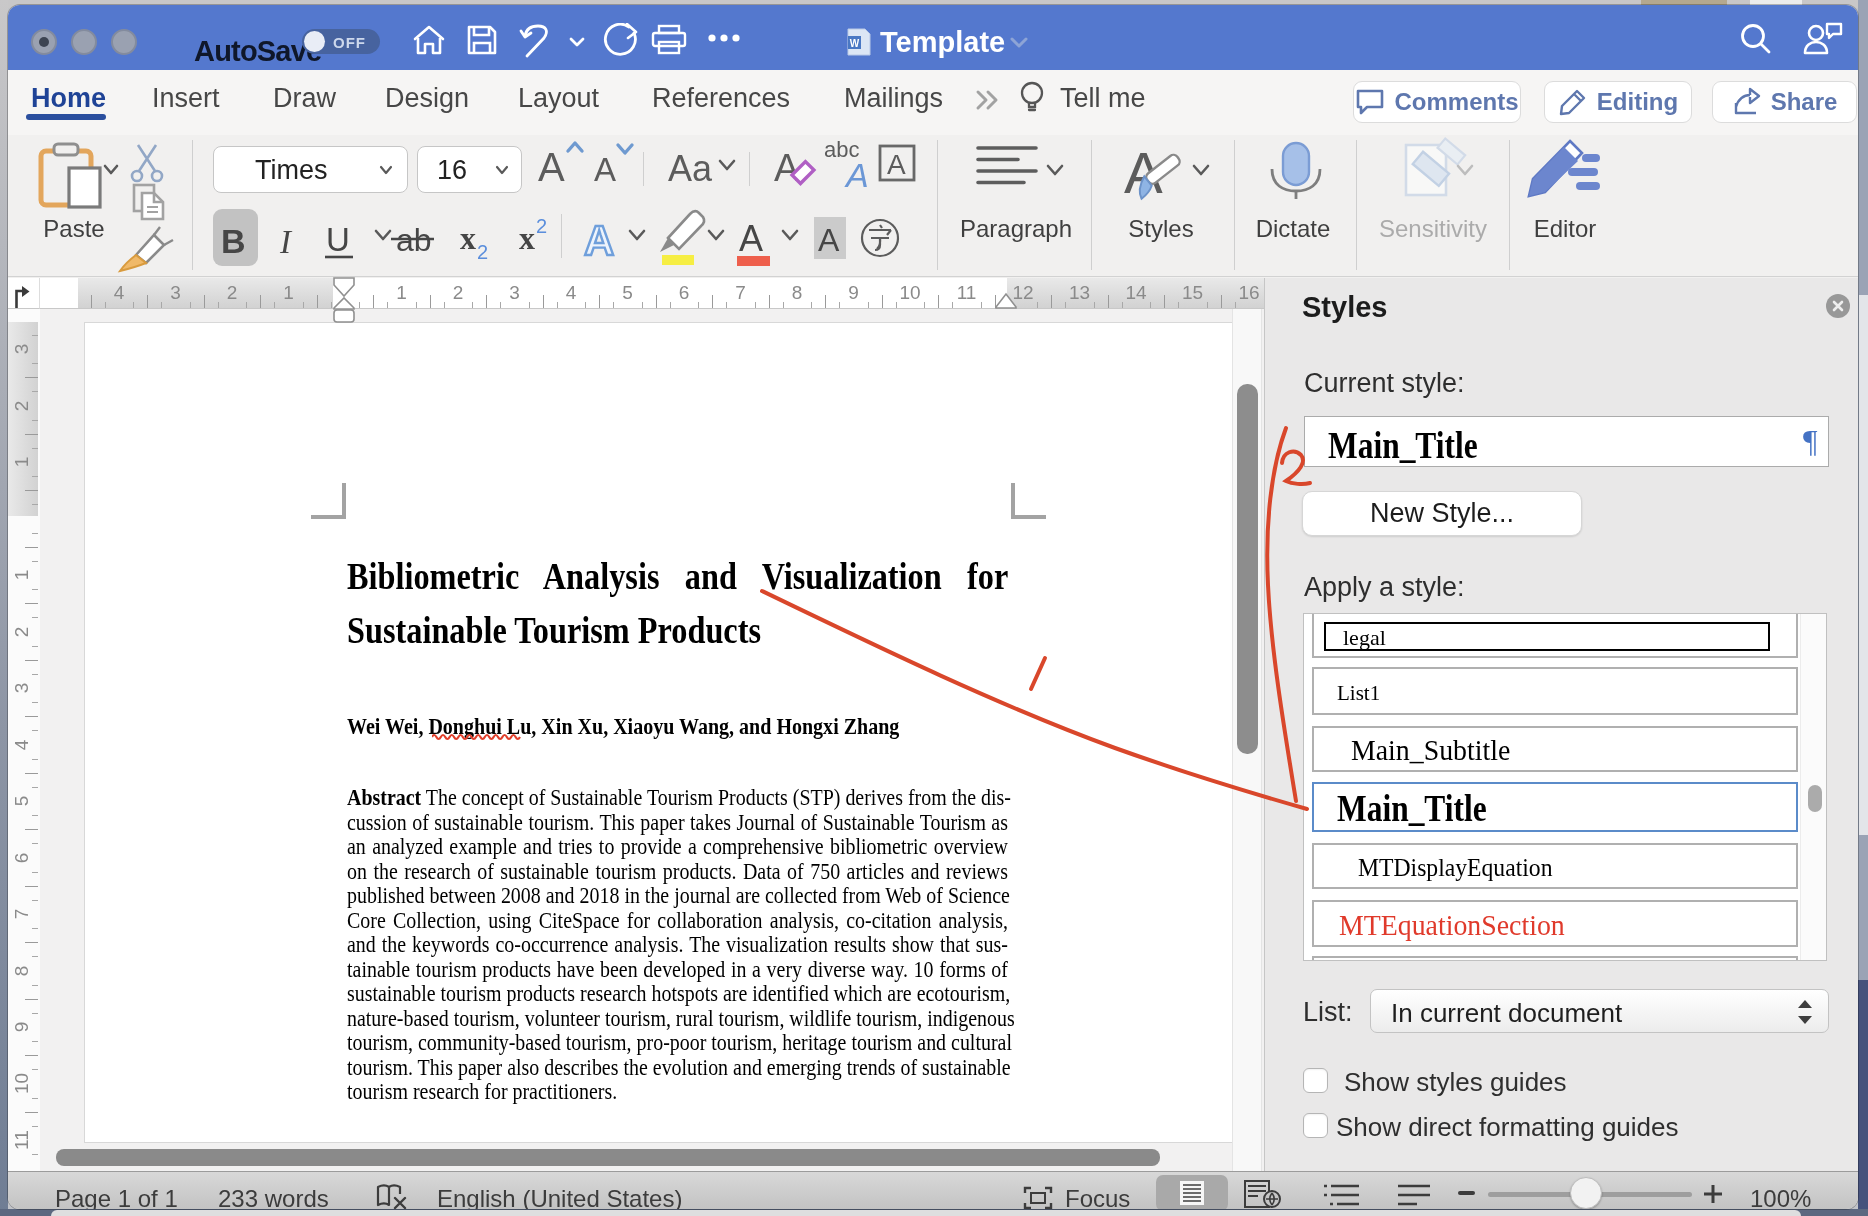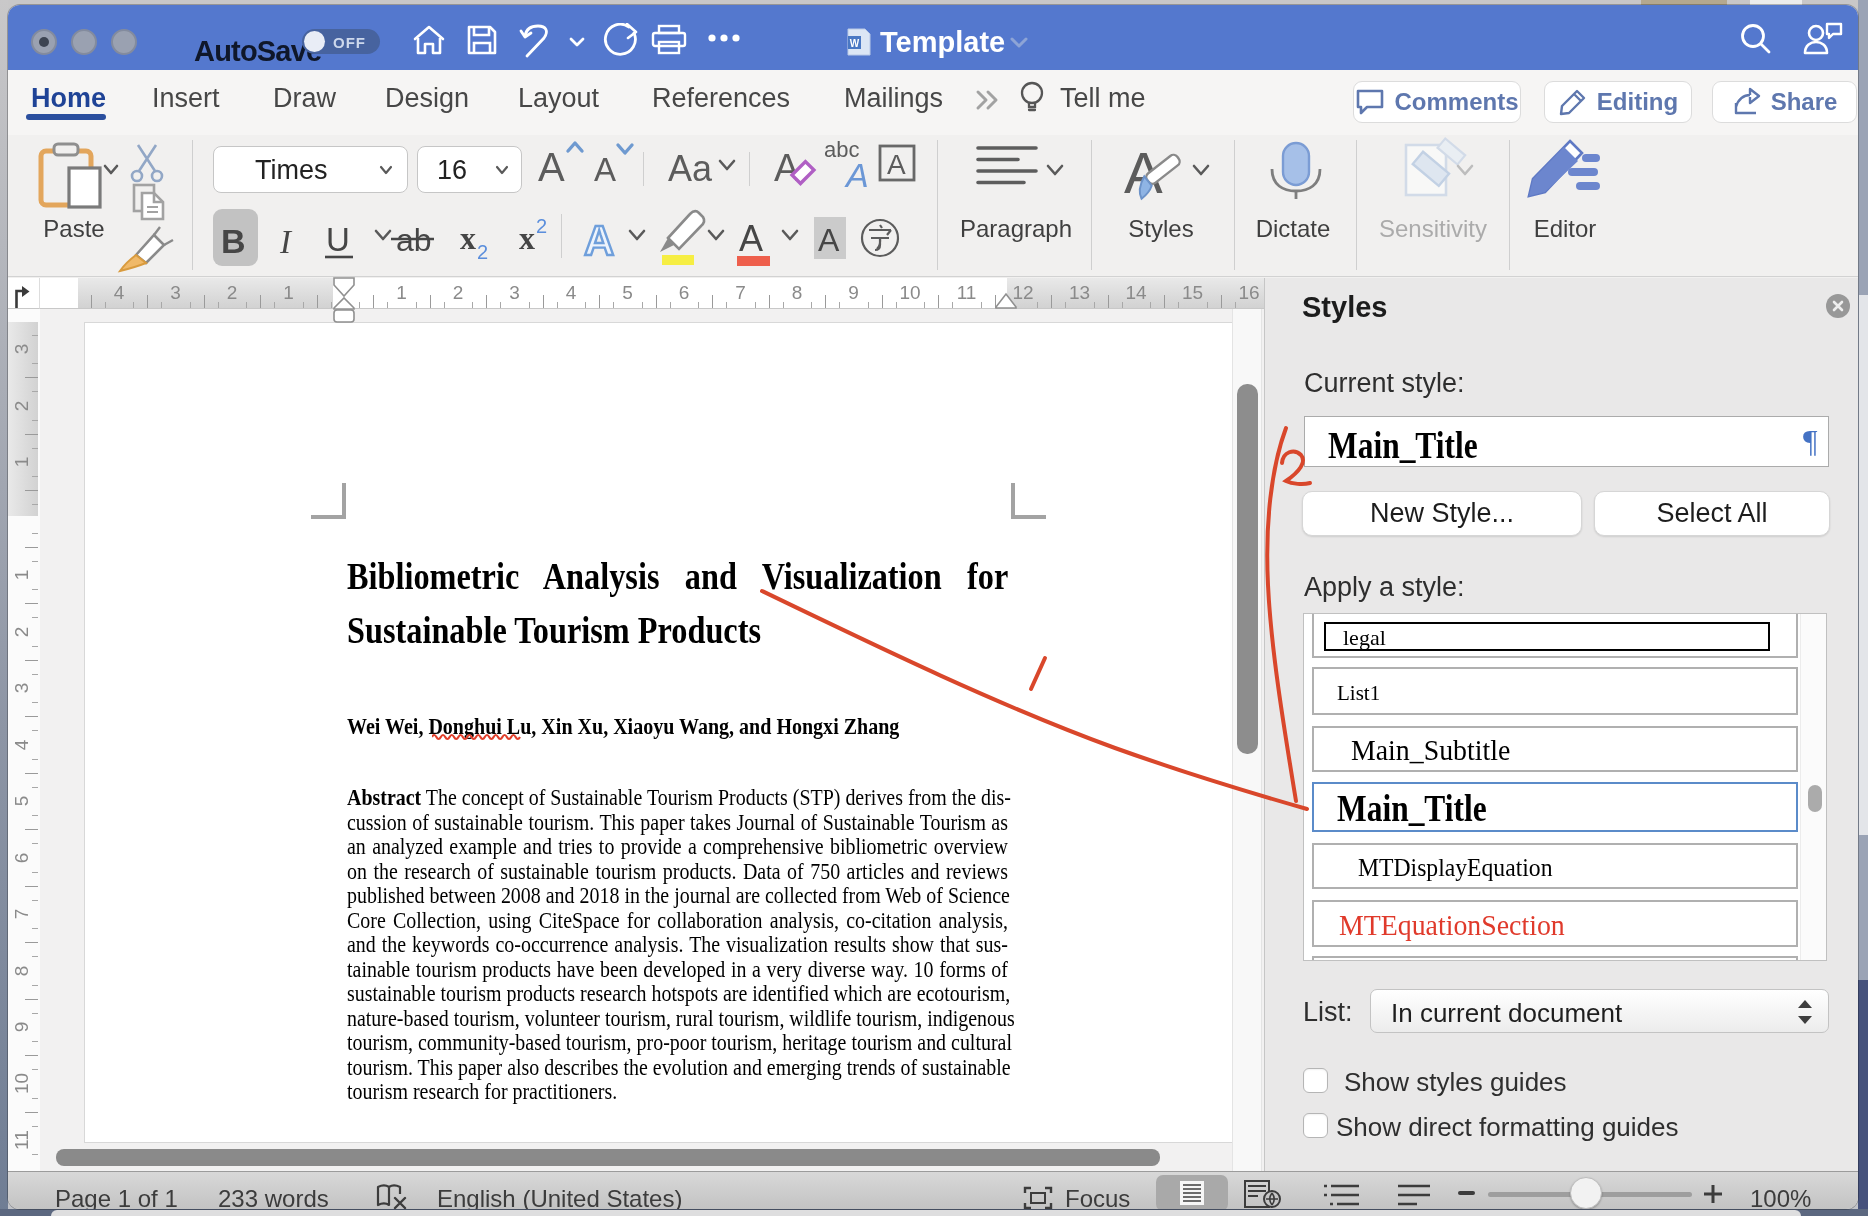--- a/index.html
+++ b/index.html
@@ -552,21 +552,20 @@
         <svg width="24" height="24" viewBox="0 0 24 24">
             <path d="M8 8 L16 16 M16 8 L8 16" stroke="#eeeeee" stroke-width="2.6" stroke-linecap="round"></path>
           </svg>
       </div>
       <div class="plabel" style="left:39px;top:90px;font-size:27px;">Current style:</div>
       <div class="abs" style="left:39px;top:138px;width:525px;height:51px;background:#fff;border:1px solid #ababab;box-sizing:border-box;">
         <div class="abs serif" style="left:23px;top:7px;font-size:37px;font-weight:bold;color:#000;transform:scaleX(.85);transform-origin:0 0;">Main_Title</div>
         <div class="abs serif" style="left:498px;top:6px;font-size:32px;color:#4472c4;">¶</div>
       </div>
       <div class="pbtn" style="left:37px;top:213px;width:280px;">New Style...</div>
-      <div class="pbtn" style="left:329px;top:213px;width:236px;">Select All</div>
       <div class="plabel" style="left:39px;top:294px;font-size:27px;">Apply a style:</div>
       <div id="slist" class="abs" style="left:38px;top:335px;width:524px;height:348px;background:#fff;border:1px solid #c0c0c0;box-sizing:border-box;overflow:hidden;">
         <div class="abs" style="left:496px;top:0;width:26px;height:346px;background:#fbfbfb;border-left:1px solid #ececec;"></div>
         <div class="abs" style="left:504px;top:171px;width:14px;height:27px;background:#ababab;border-radius:7px;"></div>
         <div class="sentry" style="top:-3px;height:47px;">
           <div class="abs" style="left:10px;top:9px;width:446px;height:29px;border:2.5px solid #000;box-sizing:border-box;">
             <div class="abs" style="left:17px;top:1px;font-size:22px;">legal</div>
           </div>
         </div>
         <div class="sentry" style="top:53px;height:48px;">

